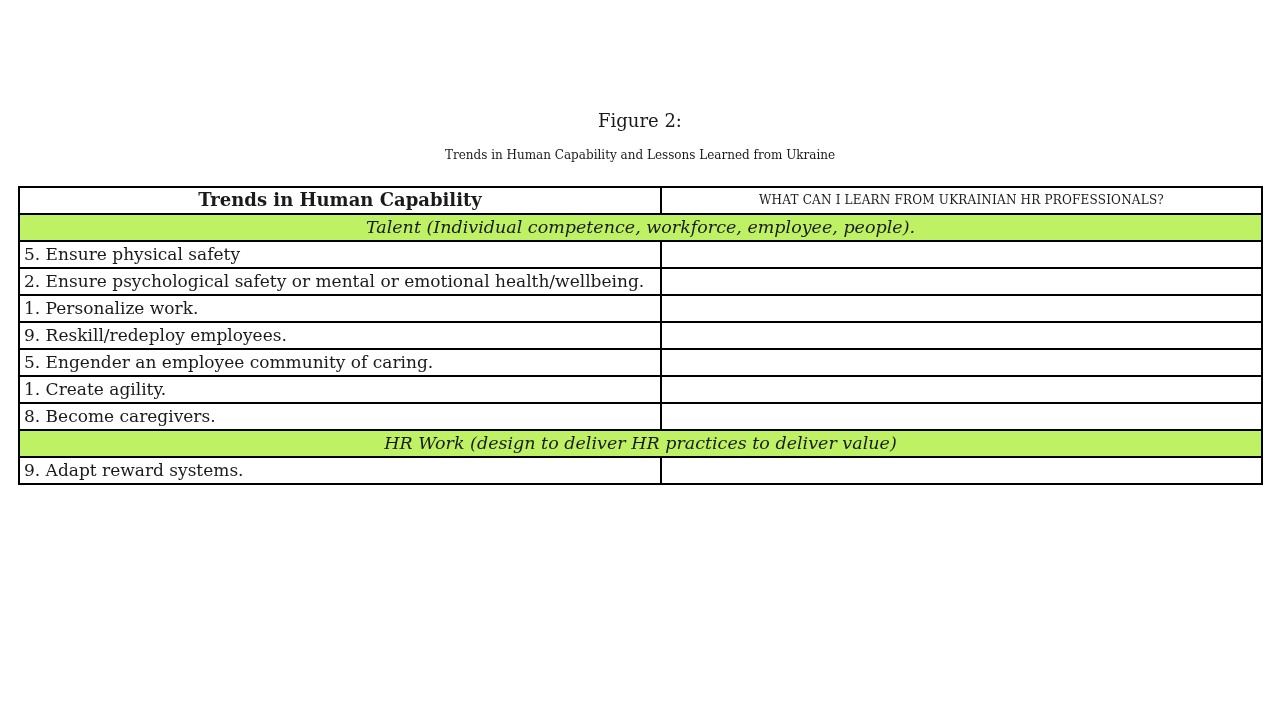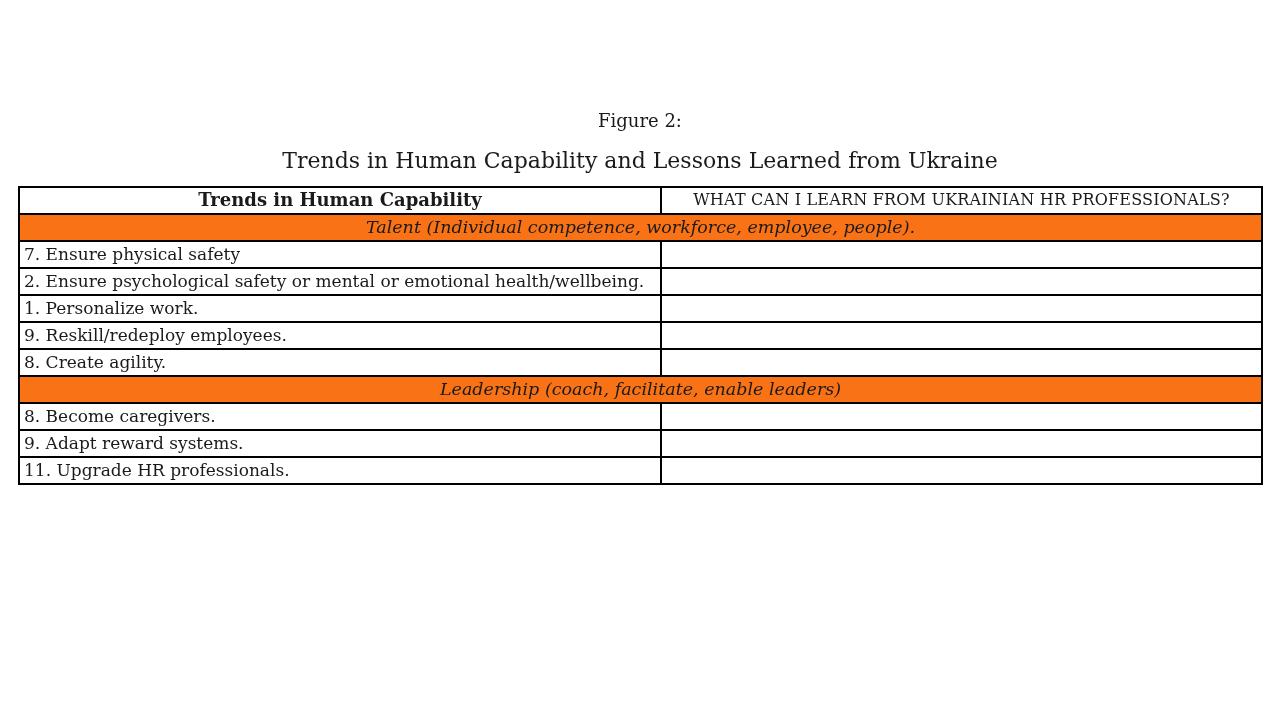--- a/index.html
+++ b/index.html
@@ -23,21 +23,21 @@
     text-align: center;
     font-size: 18px;
     font-weight: normal;
   }
   .figure-caption {
     position: absolute;
     top: 148px;
     left: 0;
     width: 1280px;
     text-align: center;
-    font-size: 22px;
+    font-size: 12px;
     font-weight: normal;
   }
 
   table.hc-table {
     position: absolute;
     top: 186px;
     left: 18px;
     width: 1243px;
     border-collapse: collapse;
     table-layout: fixed;
@@ -56,25 +56,25 @@
   .hc-table .col-right { width: 601px; }
 
   .hc-table td.header-left {
     font-weight: bold;
     text-align: center;
     font-size: 18px;
   }
   .hc-table td.header-right {
     font-weight: normal;
     text-align: center;
-    font-size: 16px;
+    font-size: 12px;
     letter-spacing: 0.2px;
   }
   .hc-table td.section-header {
-    background: #f97316;
+    background: #bef264;
     font-style: italic;
     text-align: center;
     font-size: 17.5px;
   }
   .hc-table td.item-cell {
     text-align: left;
   }
   .hc-table td.answer-cell {
     background: #ffffff;
   }
@@ -96,50 +96,50 @@
     <tbody>
       <tr>
         <td class="header-left">Trends in Human Capability</td>
         <td class="header-right">WHAT CAN I LEARN FROM UKRAINIAN HR PROFESSIONALS?</td>
       </tr>
 
     <tr>
           <td colspan="2" class="section-header">Talent (Individual competence, workforce, employee, people).</td>
         </tr>
         <tr>
-          <td class="item-cell">7. Ensure physical safety</td>
+          <td class="item-cell">5. Ensure physical safety</td>
           <td class="answer-cell"></td>
         </tr>
         <tr>
           <td class="item-cell">2. Ensure psychological safety or mental or emotional health/wellbeing.</td>
           <td class="answer-cell"></td>
         </tr>
         <tr>
           <td class="item-cell">1. Personalize work.</td>
           <td class="answer-cell"></td>
         </tr>
         <tr>
           <td class="item-cell">9. Reskill/redeploy employees.</td>
           <td class="answer-cell"></td>
         </tr>
         <tr>
-          <td class="item-cell">8. Create agility.</td>
+          <td class="item-cell">5. Engender an employee community of caring.</td>
           <td class="answer-cell"></td>
         </tr>
         <tr>
-          <td colspan="2" class="section-header">Leadership (coach, facilitate, enable leaders)</td>
+          <td class="item-cell">1. Create agility.</td>
+          <td class="answer-cell"></td>
         </tr>
         <tr>
           <td class="item-cell">8. Become caregivers.</td>
           <td class="answer-cell"></td>
         </tr>
         <tr>
-          <td class="item-cell">9. Adapt reward systems.</td>
-          <td class="answer-cell"></td>
+          <td colspan="2" class="section-header">HR Work (design to deliver HR practices to deliver value)</td>
         </tr>
         <tr>
-          <td class="item-cell">11. Upgrade HR professionals.</td>
+          <td class="item-cell">9. Adapt reward systems.</td>
           <td class="answer-cell"></td>
         </tr>
       </tbody>
   </table>
 
 </div>
 
 </body></html>

